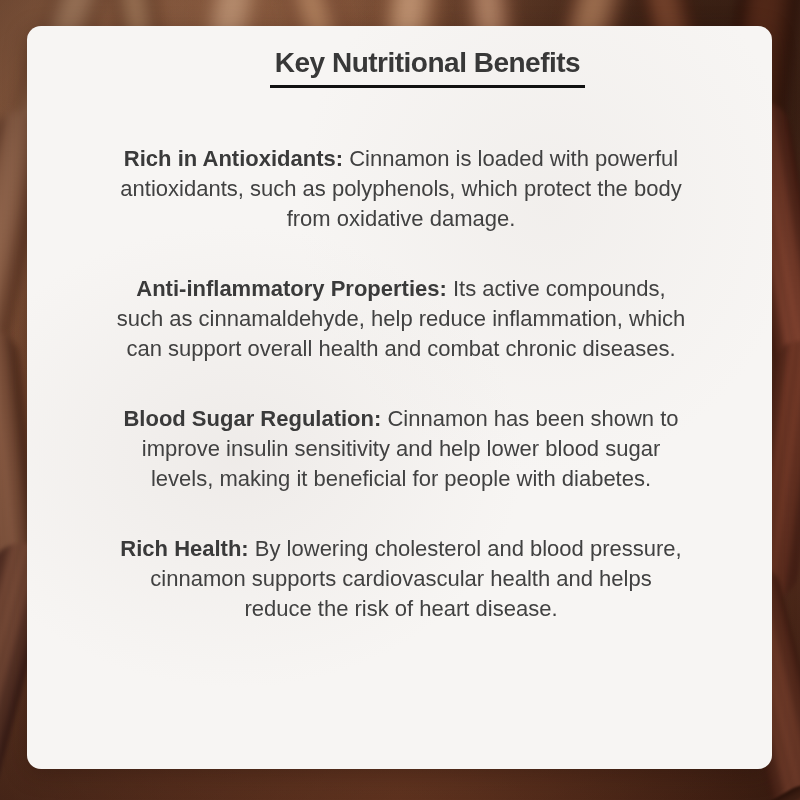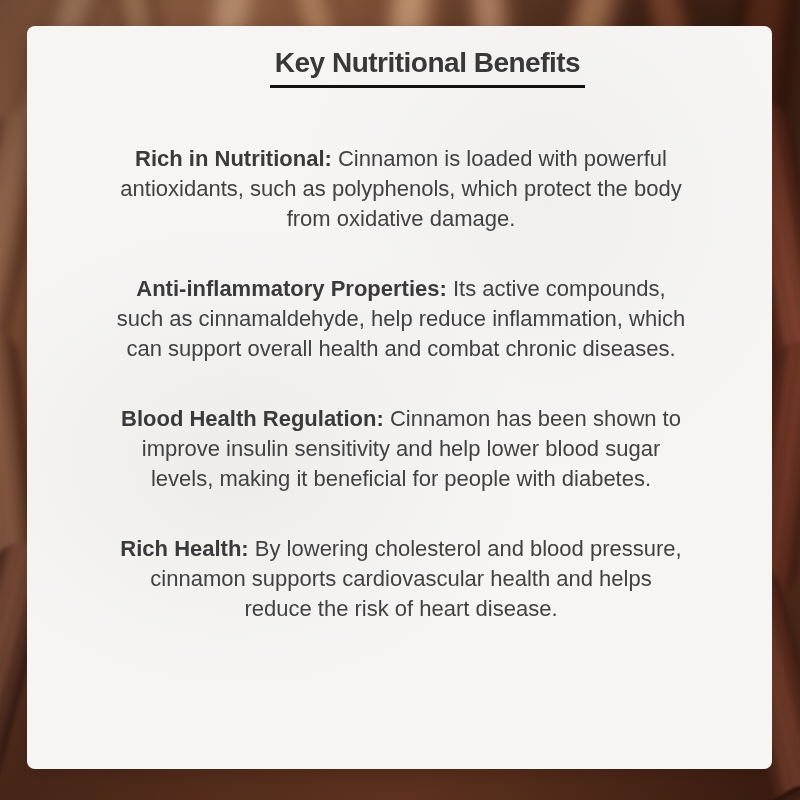--- a/index.html
+++ b/index.html
@@ -30,21 +30,21 @@
     position:absolute;z-index:1;
   }
   .vignette{
     position:absolute;inset:0;z-index:2;pointer-events:none;
     background:radial-gradient(ellipse at 50% 48%, transparent 55%, rgba(25,10,5,0.38) 100%);
   }
   
   .card{
     position:absolute;z-index:3;
     left:27px;top:26px;width:745px;height:743px;
-    border-radius:8px;
+    border-radius:14px;
     background:
       radial-gradient(ellipse at 28% 58%, rgba(228,223,220,0.45), transparent 38%),
       radial-gradient(ellipse at 70% 24%, rgba(233,229,226,0.40), transparent 34%),
       var(--card-bg);
     box-shadow:0 5px 22px rgba(40,18,10,0.38);
     padding:22px 88px 0 88px;
   }
   .heading-wrap{
     text-align:center;
     transform:translateX(28px);
@@ -97,22 +97,22 @@
       <div class="stick" style="left: 690px; top: 735px; width: 60px; height: 260px; border-radius: 30px; transform: rotate(60deg); filter: blur(1px); background: repeating-linear-gradient(90deg, rgba(0, 0, 0, 0) 0px, rgba(0, 0, 0, 0) 9px, rgba(0, 0, 0, 0.1) 9px, rgba(0, 0, 0, 0.1) 12px), linear-gradient(90deg, rgb(46, 20, 10) 0%, rgb(126, 69, 47) 32%, rgb(126, 69, 47) 60%, rgb(46, 20, 10) 100%);"></div>
     </div>
   <div class="vignette"></div>
 
   <section class="card">
     <div class="heading-wrap">
       <h1 class="heading">Key Nutritional Benefits</h1>
     </div>
 
     <div class="benefits">
-      <p class="benefit"><strong>Rich in Nutritional:</strong> <span>Cinnamon is loaded with powerful antioxidants, such as polyphenols, which protect the body from oxidative damage.</span></p>
+      <p class="benefit"><strong>Rich in Antioxidants:</strong> <span>Cinnamon is loaded with powerful antioxidants, such as polyphenols, which protect the body from oxidative damage.</span></p>
 
       <p class="benefit"><strong>Anti-inflammatory Properties:</strong> <span>Its active compounds, such as cinnamaldehyde, help reduce inflammation, which can support overall health and combat chronic diseases.</span></p>
 
-      <p class="benefit"><strong>Blood Health Regulation:</strong> <span>Cinnamon has been shown to improve insulin sensitivity and help lower blood sugar levels, making it beneficial for people with diabetes.</span></p>
+      <p class="benefit"><strong>Blood Sugar Regulation:</strong> <span>Cinnamon has been shown to improve insulin sensitivity and help lower blood sugar levels, making it beneficial for people with diabetes.</span></p>
 
       <p class="benefit"><strong>Rich Health:</strong> <span>By lowering cholesterol and blood pressure, cinnamon supports cardiovascular health and helps reduce the risk of heart disease.</span></p>
     </div>
   </section>
 </div>
 
 </body></html>

